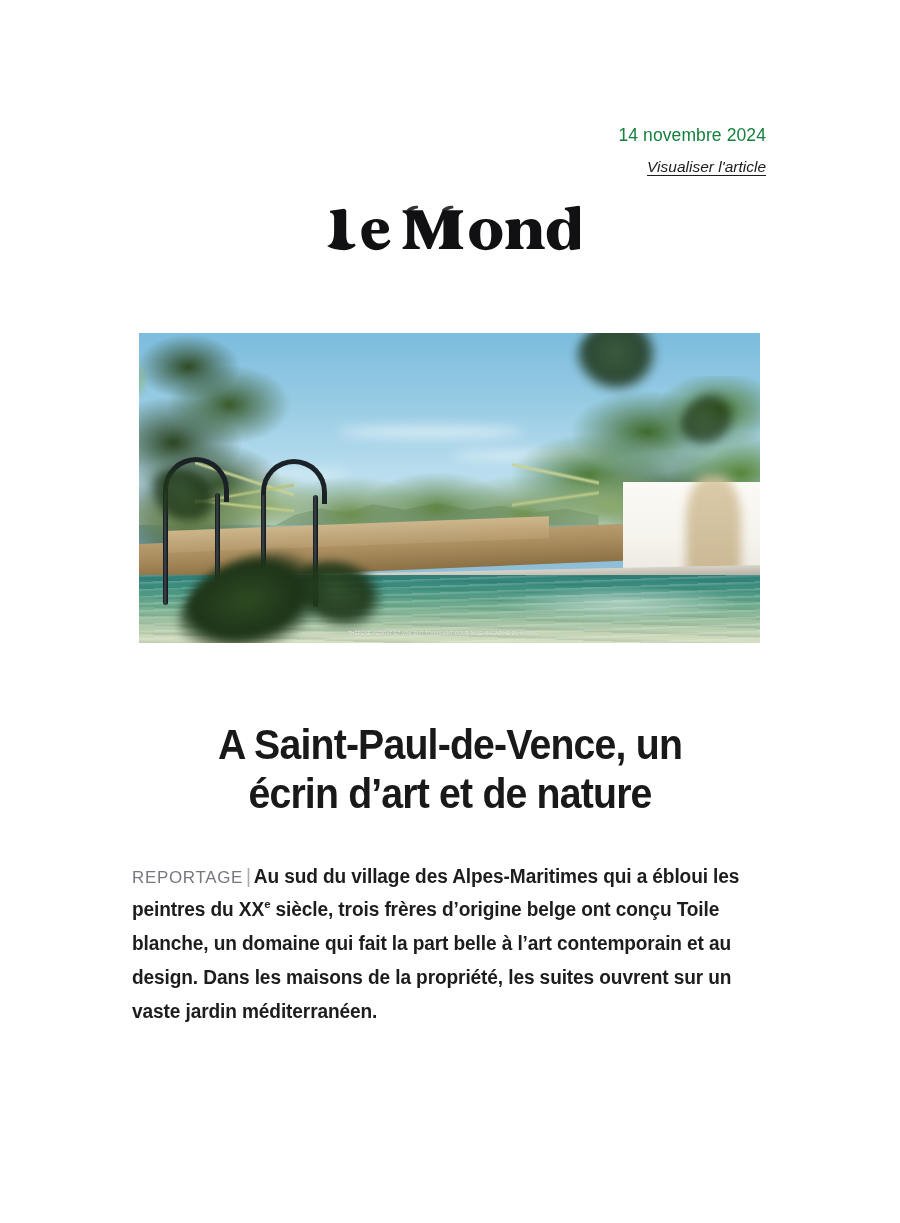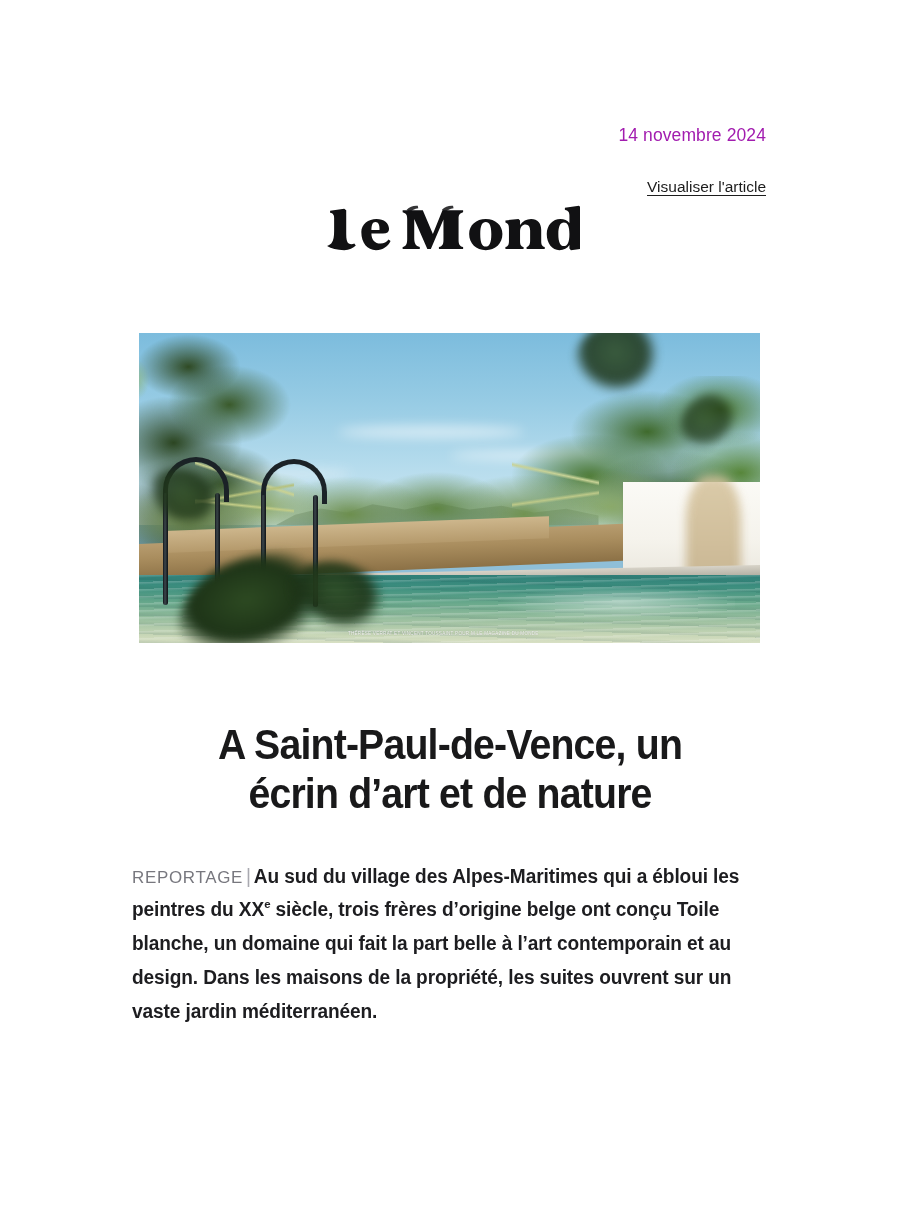--- a/index.html
+++ b/index.html
@@ -26,26 +26,27 @@
   
   .meta {
     position: absolute;
     top: 124px;
     left: 0;
     width: 766px;
     text-align: right;
   }
   .meta-date {
     font-size: 17.5px;
-    color: #a21caf;
+    color: #15803d;
     letter-spacing: 0.1px;
     line-height: 1.3;
   }
   .meta-link-wrap {
-    margin-top: 31px;
+    margin-top: 11px;
+    font-style: italic;
   }
   .meta-link {
     font-size: 15.5px;
     color: #1c1c1c;
     text-decoration: underline;
     text-underline-offset: 2.5px;
     text-decoration-thickness: 1px;
     cursor: pointer;
   }
 

